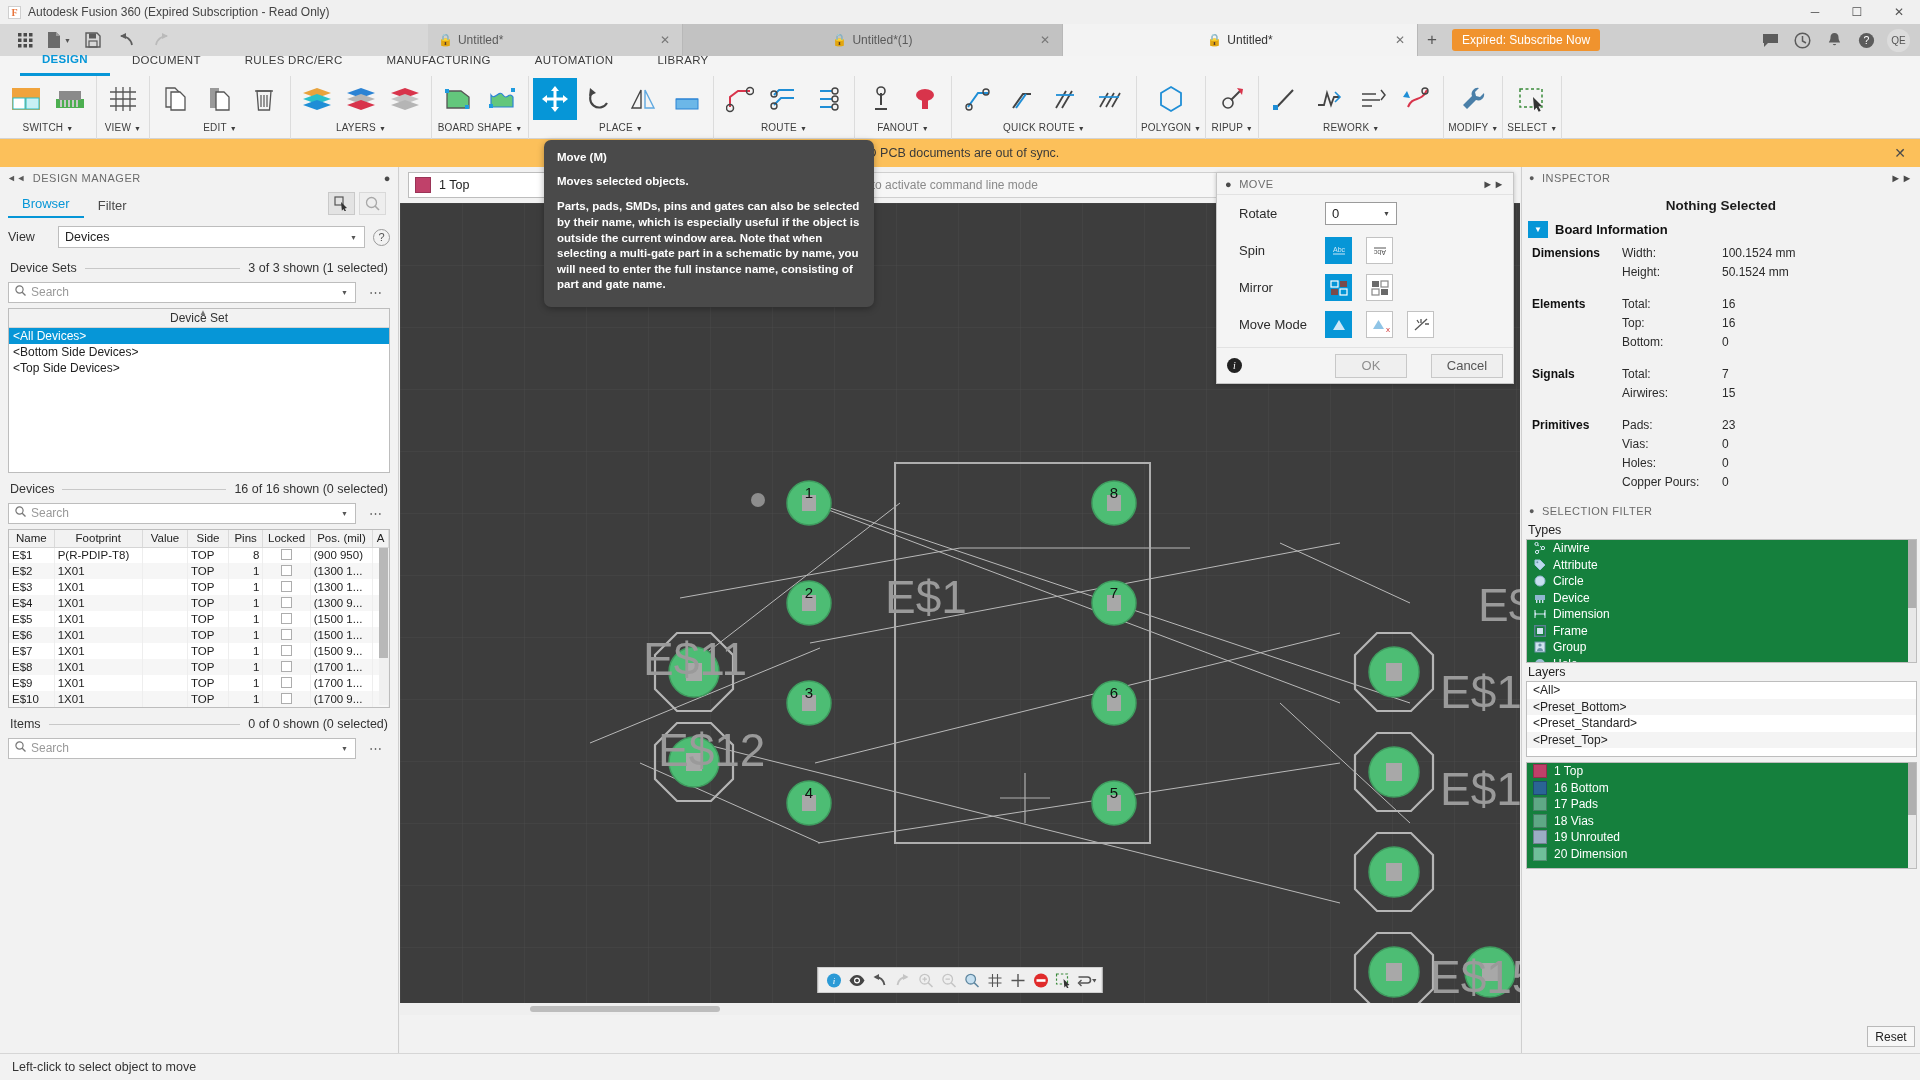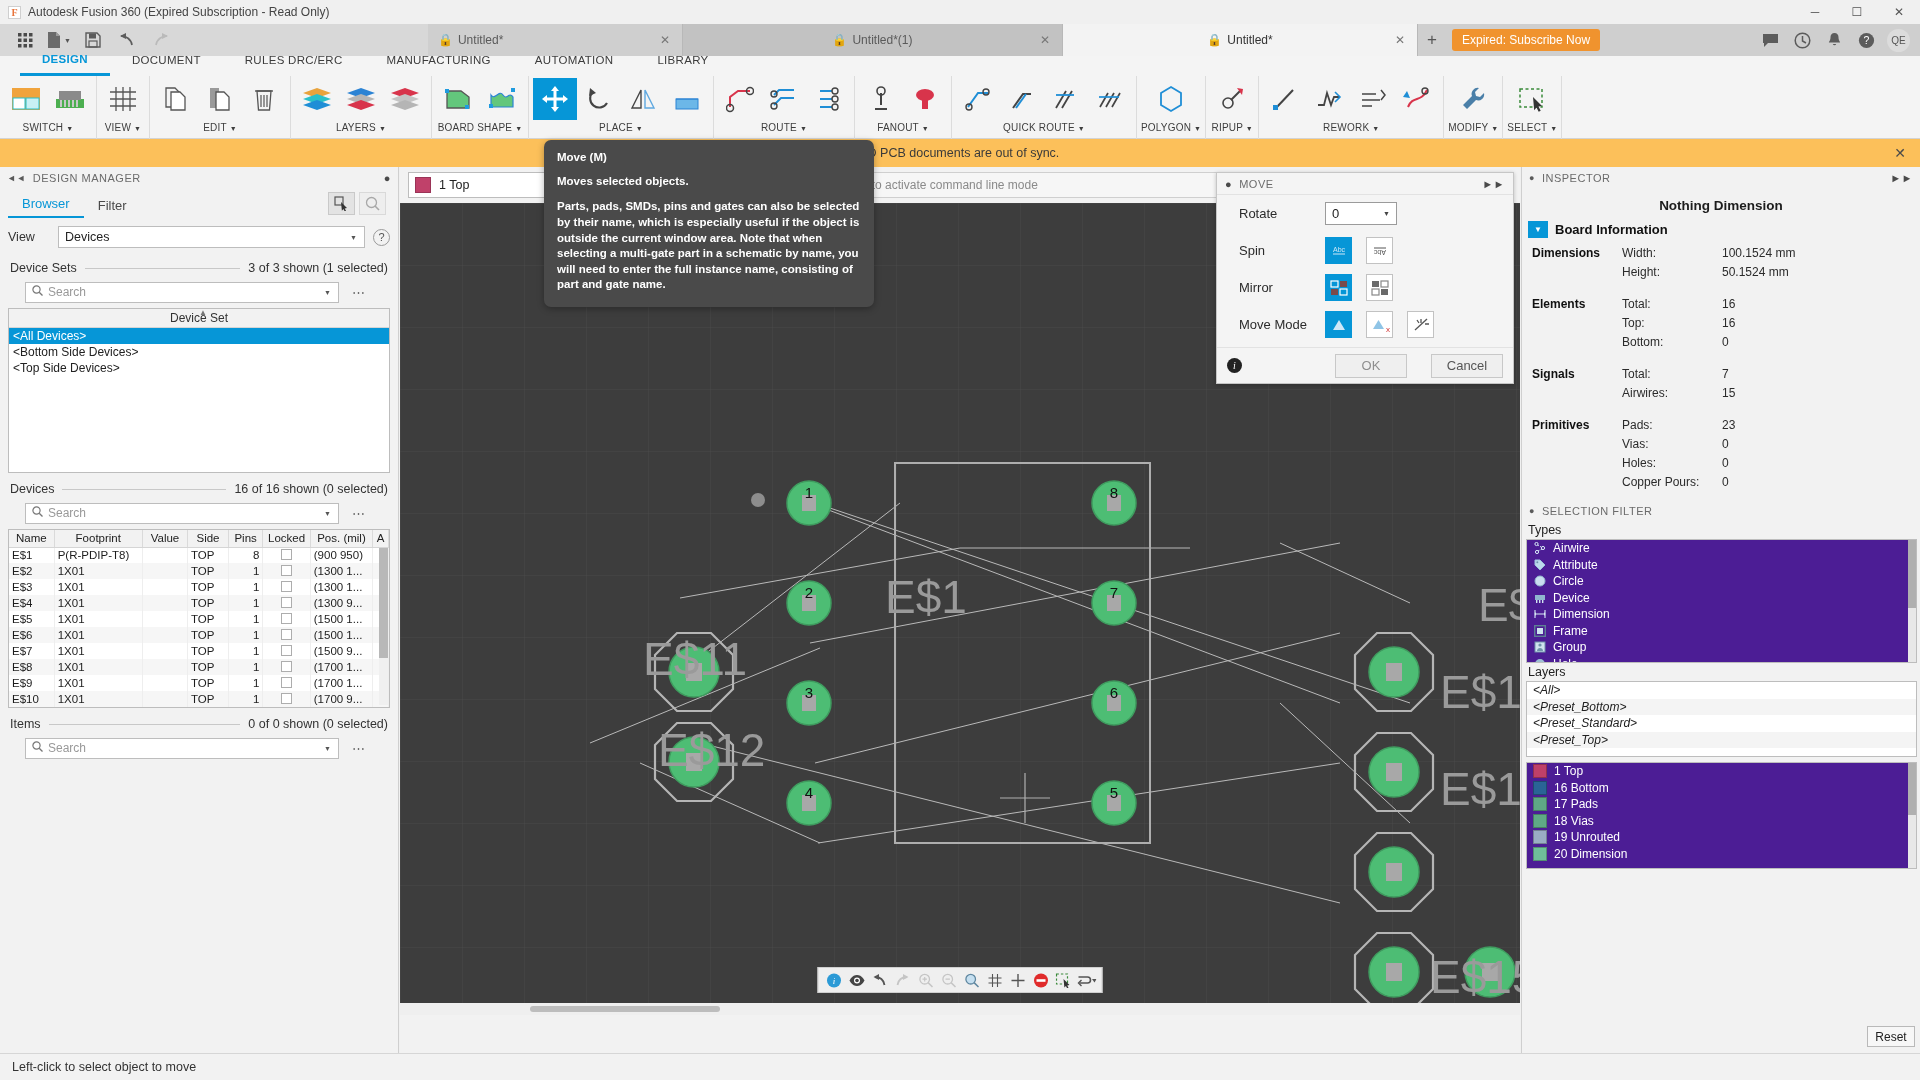--- a/index.html
+++ b/index.html
@@ -111,21 +111,21 @@
             align-items:center; padding:0 6px; font-size:12.5px; position:relative; }
   .selbox .cv { position:absolute; right:7px; font-size:7px; color:#555; }
   .helpc { width:17px; height:17px; border:1px solid #9a9a9a; border-radius:50%;
            font-size:11px; display:flex; align-items:center; justify-content:center; color:#555; }
 
   .sechdr { display:flex; align-items:center; padding:0 10px; height:22px; margin-top:5px; gap:8px; }
   .sechdr .t { font-size:12.5px; color:#333; white-space:nowrap; }
   .sechdr .rule { flex:1; height:1px; background:#c8c8c8; }
   .sechdr .cnt { font-size:12.5px; color:#333; white-space:nowrap; }
 
-  .searchrow { display:flex; align-items:center; padding:0 25px; height:26px; gap:6px; }
+  .searchrow { display:flex; align-items:center; padding:0 8px; height:26px; gap:6px; }
   .searchbox { flex:1; height:21px; background:#fff; border:1px solid #bdbdbd; display:flex;
                align-items:center; padding:0 6px; position:relative; }
   .searchbox input { border:0; outline:0; font-size:12px; width:100%; font-family:inherit; color:#333; background:transparent;}
   .searchbox input::placeholder { color:#999; }
   .searchbox .magn { margin-right:5px; color:#777; }
   .searchbox .cv { position:absolute; right:7px; font-size:7px; color:#555;}
   .dots { width:28px; text-align:center; color:#444; font-size:13px; letter-spacing:1px;}
 
   .listbox { margin:3px 8px 0 8px; background:#fff; border:1px solid #bdbdbd; overflow:hidden; }
   .lb-hdr { height:19px; background:#f2f2f2; border-bottom:1px solid #d5d5d5;
@@ -217,24 +217,24 @@
   .binfo-hdr .t { font-size:13px; font-weight:bold; color:#111; margin-left:7px; }
   .ginfo { margin-top:5px; }
   .grow { display:flex; font-size:12px; color:#2b2b2b; height:19px; align-items:center; }
   .grow .g1 { width:100px; padding-left:10px; font-weight:bold; color:#111; }
   .grow .g2 { width:100px; }
   .grow .g3 { }
   .gap { height:13px; }
 
   .selfilter { position:absolute; left:0; top:333px; width:399px; bottom:0; }
   .sf-sub { font-size:12.5px; color:#1f1f1f; padding:2px 0 2px 6px; background:#f2f2f2; }
-  .sf-list { margin:0 4px; border:1px solid #bdbdbd; background:#4c1d95; overflow:hidden; position:relative;}
+  .sf-list { margin:0 4px; border:1px solid #bdbdbd; background:#15803d; overflow:hidden; position:relative;}
   .sf-item { height:16.5px; display:flex; align-items:center; padding-left:6px; font-size:12px; color:#fff; gap:7px;}
   .sf-ico { width:13px; height:13px; display:flex; align-items:center; justify-content:center; }
-  .sf-white { background:#fff !important;font-style:italic; }
+  .sf-white { background:#fff !important; }
   .sf-white .sf-item { color:#222; }
   .sf-white .sf-item.alt { background:#f4f4f4; }
   .sfsb { position:absolute; right:0; top:0; width:8px; height:100%; background:#e8e8e8;}
   .sfsb i { display:block; width:8px; background:#b0b0b0;}
   .resetrow { position:absolute; right:6px; bottom:6px; }
   .resetbtn { width:48px; height:21px; border:1px solid #b9b9b9; background:#f7f7f7;
               font-size:12px; display:flex; align-items:center; justify-content:center; color:#222;}
   .lswatch { width:14px; height:14px; border:1px solid rgba(0,0,0,.25); }
 </style>
 </head>
@@ -1191,21 +1191,21 @@
     <p>Parts, pads, SMDs, pins and gates can also be selected by their name, which is especially useful if the object is outside the current window area. Note that when selecting a multi-gate part in a schematic by name, you will need to enter the full instance name, consisting of part and gate name.</p>
   </div>
 
   <div class="rpanel">
     <div class="panelhdr">
       <span class="chev">●</span>
       <span>INSPECTOR</span>
       <span class="dotbtn">►►</span>
     </div>
 
-    <div class="insp-title">Nothing Dimension</div>
+    <div class="insp-title">Nothing Selected</div>
 
     <div class="binfo-hdr">
       <span class="tri">▼</span>
       <span class="t">Board Information</span>
     </div>
 
     <div class="ginfo">
       <div class="grow">
           <div class="g1">Dimensions</div>
           <div class="g2">Width:</div>

